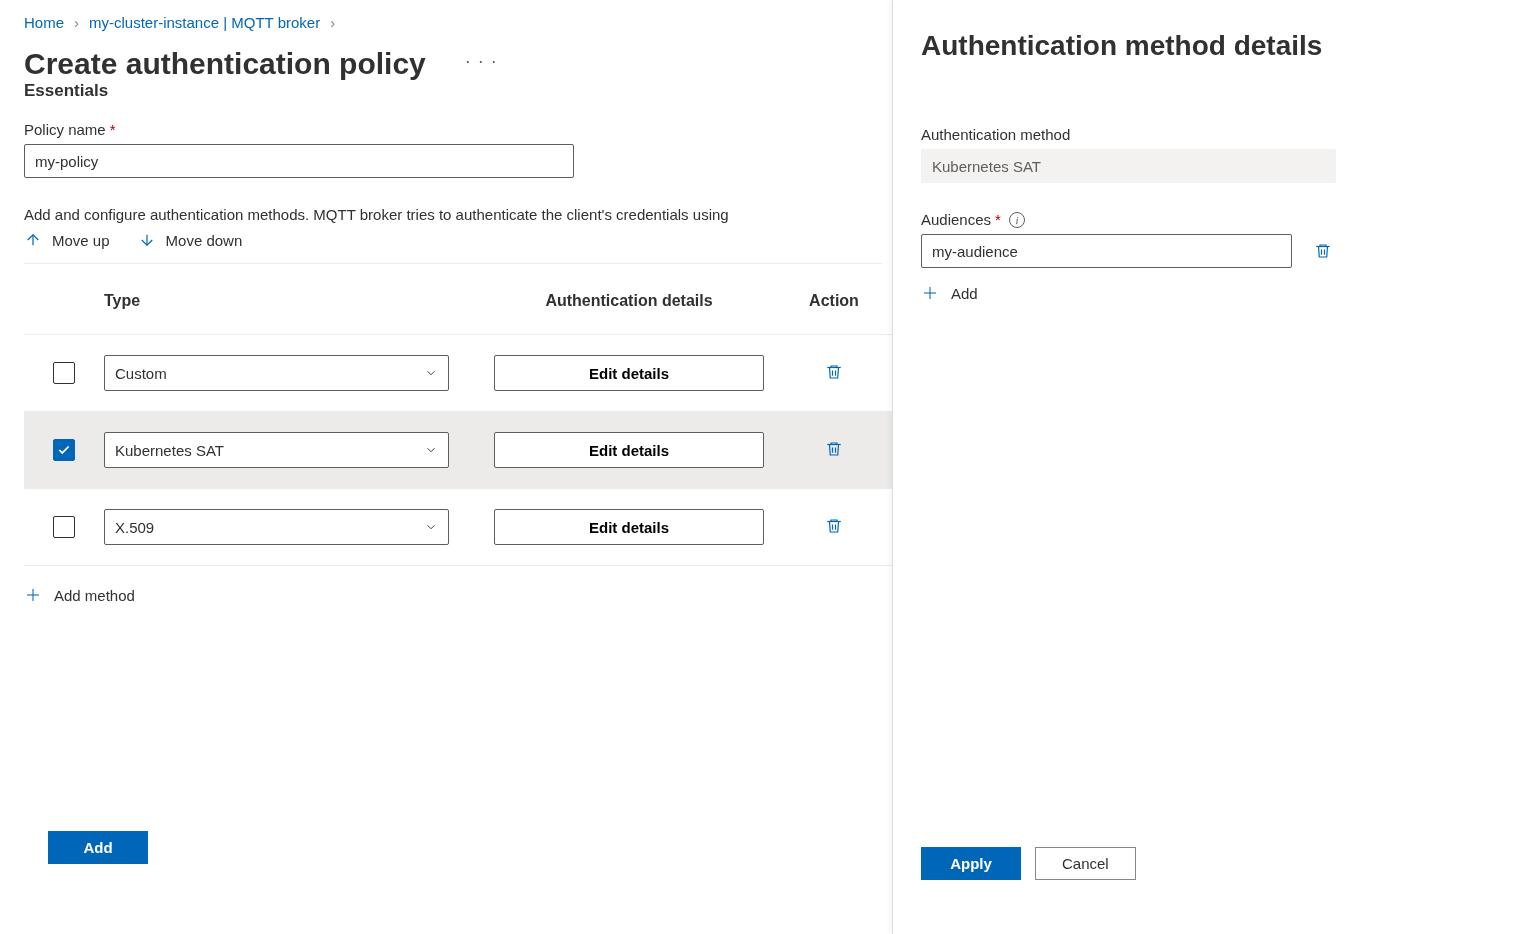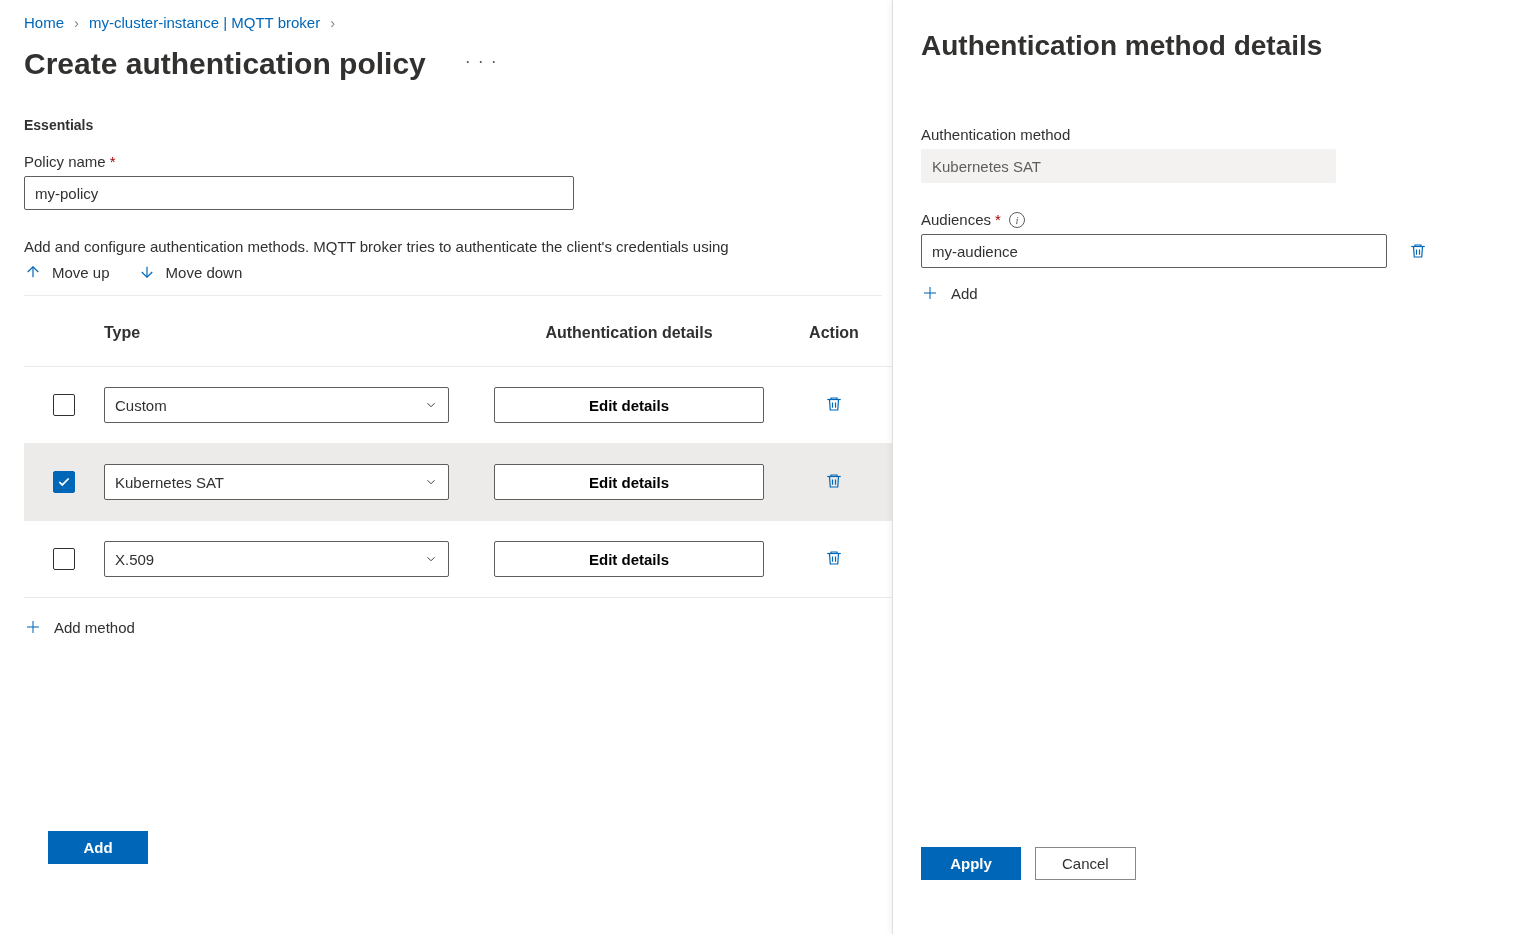--- a/index.html
+++ b/index.html
@@ -37,30 +37,30 @@
     display: flex;
     align-items: center;
     gap: 10px;
     font-size: 15px;
     color: #605e5c;
     margin-bottom: 16px;
   }
   .breadcrumb a { color: #0067b8; text-decoration: none; }
   .breadcrumb .sep { color: #888; }
   
-  .page-title-row { display: flex; align-items: flex-start; gap: 33px; margin-bottom: 36px; }
+  .page-title-row { display: flex; align-items: flex-start; gap: 33px; }
   .page-title {
     font-size: 30px; font-weight: 600; margin: 0;
   }
   .ellipsis-btn {
     font-size: 18px; color: #605e5c; cursor: pointer; letter-spacing: 1px;
     padding: 4px 6px;
   }
   
-  .section-heading { font-size: 14px; font-weight: 600; margin: 0 0 20px 0; }
+  .section-heading { font-size: 17px; font-weight: 600; margin: 0 0 20px 0; }
   .field-label { font-size: 15px; margin-bottom: 6px; display: flex; align-items: center; gap: 4px; }
   .req { color: #a80000; }
   input[type=text] {
     font-family: inherit; font-size: 15px;
     padding: 6px 10px;
     border: 1px solid #605e5c;
     border-radius: 2px;
     background: #fff;
     color: #323130;
     height: 34px;
@@ -136,21 +136,21 @@
   
   .panel-title { font-size: 28px; font-weight: 600; margin: 0 0 64px 0; }
   .panel-field { margin-bottom: 28px; }
   .info-icon {
     display: inline-flex; width: 16px; height: 16px; border: 1px solid #605e5c;
     border-radius: 50%; align-items: center; justify-content: center;
     font-size: 11px; color: #605e5c; font-style: italic; font-family: serif;
     margin-left: 4px;
   }
   .audience-row { display: flex; align-items: center; gap: 22px; margin-top: 6px;}
-  .audience-input { width: 466px; }
+  .audience-input { width: 371px; }
   .panel-add { display: flex; align-items: center; gap: 12px; margin-top: 16px; cursor: pointer; font-size: 15px;}
   .panel-add svg { stroke: #0067b8; }
   .panel-footer {
     position: absolute; bottom: 54px; left: 28px;
     display: flex; gap: 14px;
   }
   .chevron-down { width: 14px; height: 14px; }
 </style>
 </head>
 <body>

